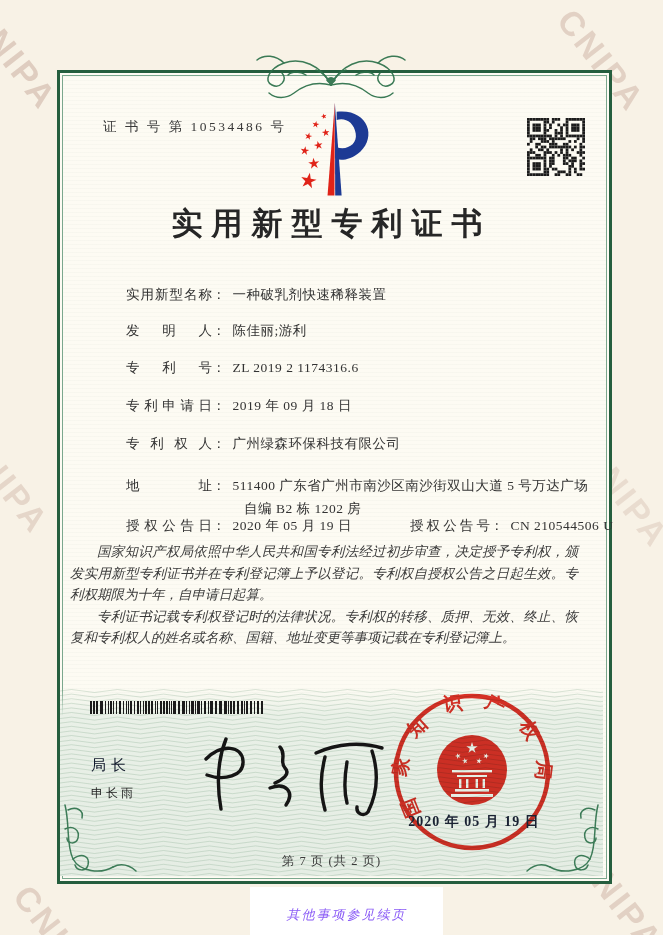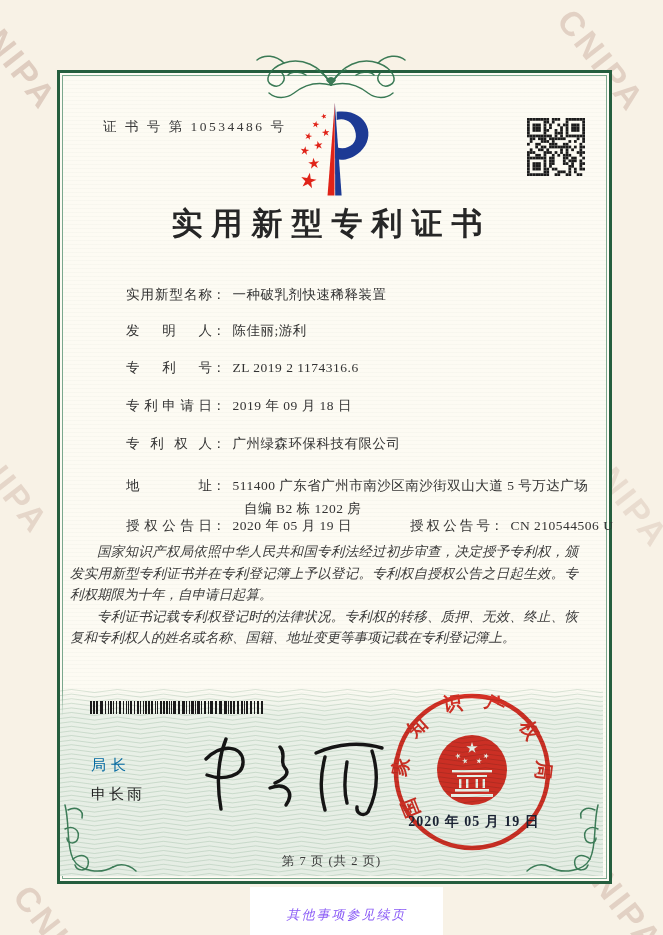--- a/index.html
+++ b/index.html
@@ -14,22 +14,22 @@
   .frow{position:absolute;left:0;white-space:nowrap;margin-left:36px;}
   .fl{display:inline-block;width:86px;text-align:justify;text-align-last:justify;vertical-align:top;}
   .fc{display:inline-block;margin-right:7px;}
   .fv{letter-spacing:0.5px;}
   .addr2{display:block;margin-left:118px;margin-top:5px;letter-spacing:0.5px;}
   .frow2b{margin-left:58px;}
   .paras{position:absolute;left:70px;top:541px;width:508px;font-size:13.5px;line-height:21.5px;color:#3a3a3a;text-align:justify;font-style:italic;}
   .paras p{margin:0;text-indent:2em;}
   .wave-band{position:absolute;left:60px;top:688px;width:543px;height:188px;background:linear-gradient(rgba(235,241,233,0),#e9f0e7 15%,#e5ede4);}
   .barcode{position:absolute;left:90px;top:701px;}
-  .director-label{position:absolute;left:91px;top:756px;font-size:15px;letter-spacing:5px;color:#0369a1;font-family:"Liberation Sans","DejaVu Sans",sans-serif;}
-  .director-name{position:absolute;left:91px;top:785px;font-size:15px;letter-spacing:3px;color:#222;font-family:"Liberation Sans","DejaVu Sans",sans-serif;}
+  .director-label{position:absolute;left:91px;top:756px;font-size:15px;letter-spacing:5px;color:#0f172a;font-family:"Liberation Sans","DejaVu Sans",sans-serif;}
+  .director-name{position:absolute;left:91px;top:785px;font-size:12px;letter-spacing:3px;color:#222;font-family:"Liberation Sans","DejaVu Sans",sans-serif;}
   .signature{position:absolute;left:192px;top:733px;}
   .seal{position:absolute;left:387px;top:687px;mix-blend-mode:multiply;}
   .seal-date{position:absolute;left:398px;top:813px;width:152px;text-align:center;font-size:14px;letter-spacing:1px;color:#1a2233;font-weight:bold;}
   .page-info{position:absolute;left:57px;top:853px;width:549px;text-align:center;font-size:12.5px;color:#3a3a3a;letter-spacing:1px;}
   .continuation{position:absolute;left:250px;top:887px;width:193px;background:#ffffff;text-align:center;font-size:13px;color:#8b5cf6;letter-spacing:2px;padding:19px 0;font-style:italic;}
   .ornament-top{position:absolute;left:246px;top:47px;}
   .corner{position:absolute;}
   svg{display:block;}
 </style>
 </head>

